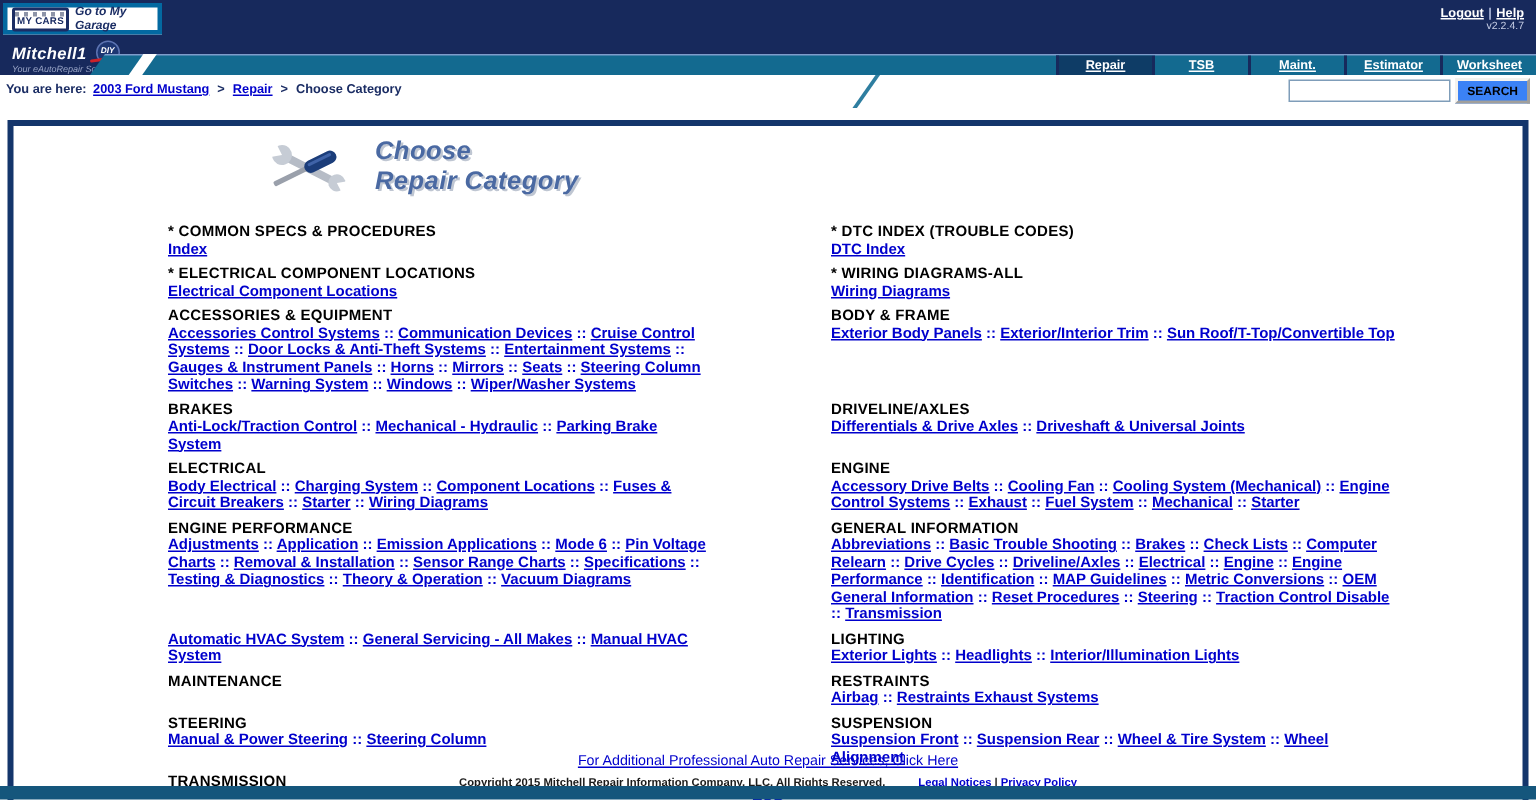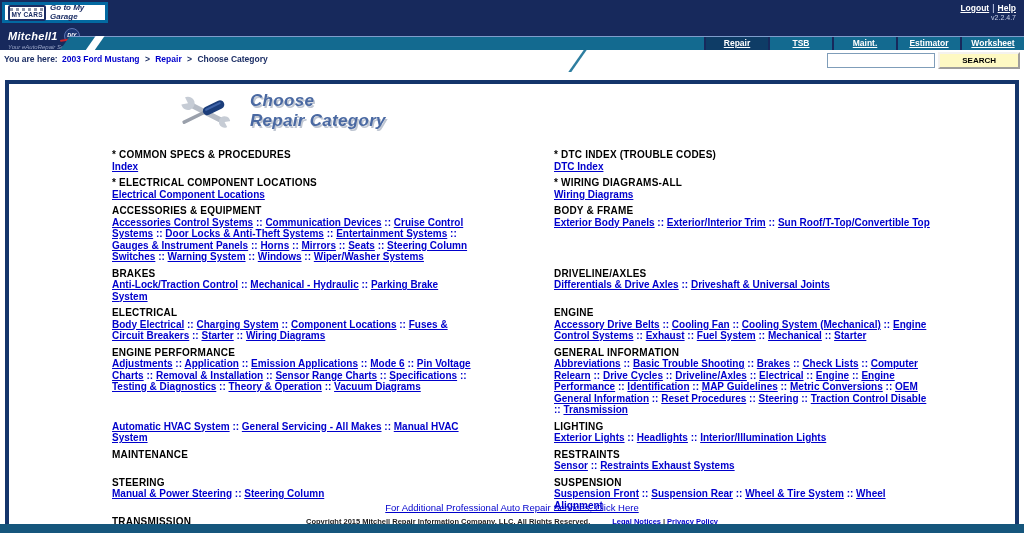--- a/index.html
+++ b/index.html
@@ -37,29 +37,29 @@
   .tab-slash { position:absolute; left:30px; top:-1px; width:9px; height:16px; background:#fff;
     transform:skewX(-35deg); }
   .tabs { position:absolute; right:0; top:0; height:13px; display:flex; }
   .tab { width:64px; text-align:center; font-size:8.5px; font-weight:bold; color:#fff;
     text-decoration:underline; line-height:12px; border-left:2px solid #17295c; cursor:pointer; }
   .tab.active { background:#0e3c66; }
 
   
   .crumbbar { position:absolute; left:0; top:50px; width:1024px; height:24px; background:#fff; }
   .crumb { position:absolute; left:4px; top:4px; font-size:8.5px; font-weight:bold; color:#1b2d64; }
-  .bc-link { color:#0000cc; margin:0 2px; cursor:pointer; }
+  .bc-link { color:#0000cc; text-decoration:underline; margin:0 2px; cursor:pointer; }
   .bc-sep { color:#1b2d64; margin:0 1px; }
   .bc-current { color:#1b2d64; margin-left:2px; }
   .crumb-diag { position:absolute; left:576px; top:0; width:3px; height:22px; background:#2e7ea0;
     transform:skewX(-35deg); }
   .searchbox { position:absolute; right:4px; top:2px; display:flex; align-items:center; gap:3px; }
   .search-input { width:108px; height:15px; border:1px solid #7f9db9; font-size:9px; padding:0 2px; }
-  .search-btn { height:17px; padding:0 22px; font-size:8px; font-weight:bold; color:#000;
-    background:#fef9c3; border:2px outset #f4f2ee; cursor:pointer; font-family:"Liberation Sans",sans-serif; }
+  .search-btn { height:17px; padding:0 6px; font-size:8px; font-weight:bold; color:#000;
+    background:#3b82f6; border:2px outset #f4f2ee; cursor:pointer; font-family:"Liberation Sans",sans-serif; }
 
   
   .panel { position:absolute; left:5px; top:80px; width:1014px; height:464px;
     border:4px solid #14356b; background:#fff; }
   .title-row { margin:7px 0 0 165px; display:flex; align-items:flex-start; gap:14px; }
   .title-icon { width:62px; height:42px; }
   .page-title { font-size:17px; font-weight:bold; font-style:italic; color:#4a69a2;
     text-shadow:1.5px 1.5px 0 #bfc6d2; line-height:20px; letter-spacing:0.3px; }
 
   .category-grid { margin:16px 0 0 103px; display:grid; grid-template-columns:362px 378px;
@@ -204,21 +204,21 @@
       </div>
       <div class="cat-cell">
         <div class="cat-head">LIGHTING</div>
         <div class="cat-links"><a class="cat-link">Exterior Lights</a><span class="lnk-sep"> :: </span><a class="cat-link">Headlights</a><span class="lnk-sep"> :: </span><a class="cat-link">Interior/Illumination Lights</a></div>
       </div>
       <div class="cat-cell">
         <div class="cat-head">MAINTENANCE</div>
       </div>
       <div class="cat-cell">
         <div class="cat-head">RESTRAINTS</div>
-        <div class="cat-links"><a class="cat-link">Sensor</a><span class="lnk-sep"> :: </span><a class="cat-link">Restraints Exhaust Systems</a></div>
+        <div class="cat-links"><a class="cat-link">Airbag</a><span class="lnk-sep"> :: </span><a class="cat-link">Restraints Exhaust Systems</a></div>
       </div>
       <div class="cat-cell">
         <div class="cat-head">STEERING</div>
         <div class="cat-links"><a class="cat-link">Manual &amp; Power Steering</a><span class="lnk-sep"> :: </span><a class="cat-link">Steering Column</a></div>
       </div>
       <div class="cat-cell">
         <div class="cat-head">SUSPENSION</div>
         <div class="cat-links"><a class="cat-link">Suspension Front</a><span class="lnk-sep"> :: </span><a class="cat-link">Suspension Rear</a><span class="lnk-sep"> :: </span><a class="cat-link">Wheel &amp; Tire System</a><span class="lnk-sep"> :: </span><a class="cat-link">Wheel Alignment</a></div>
       </div>
       <div class="cat-cell">

